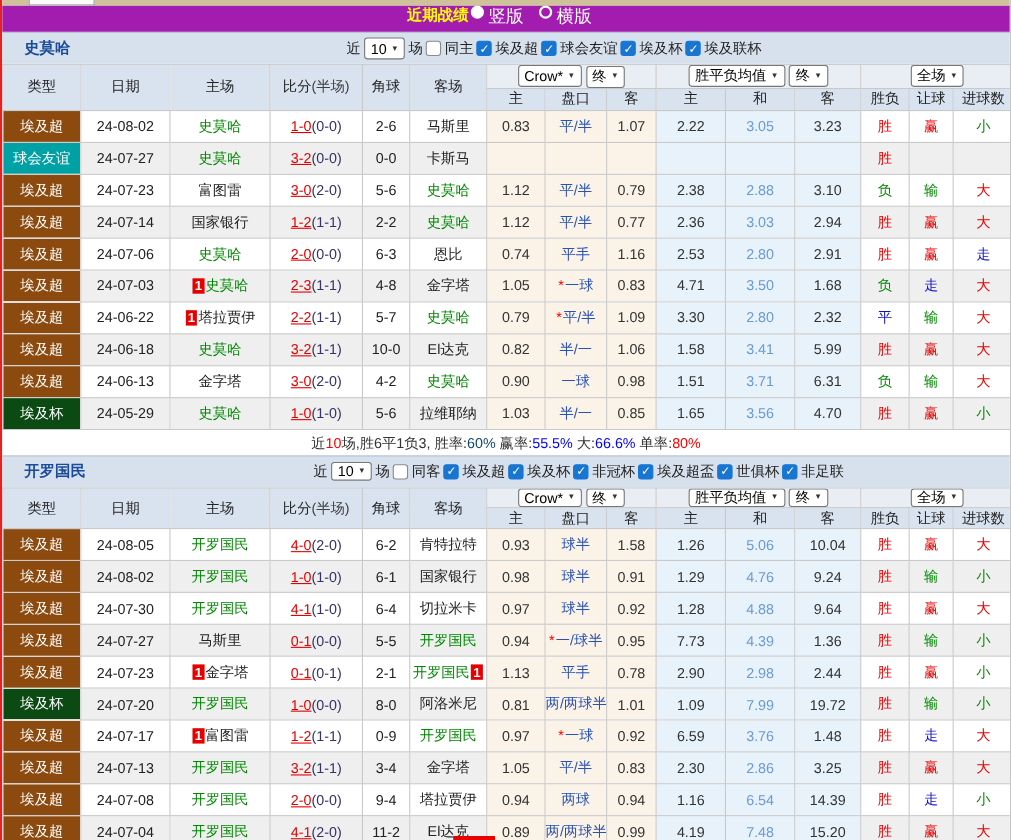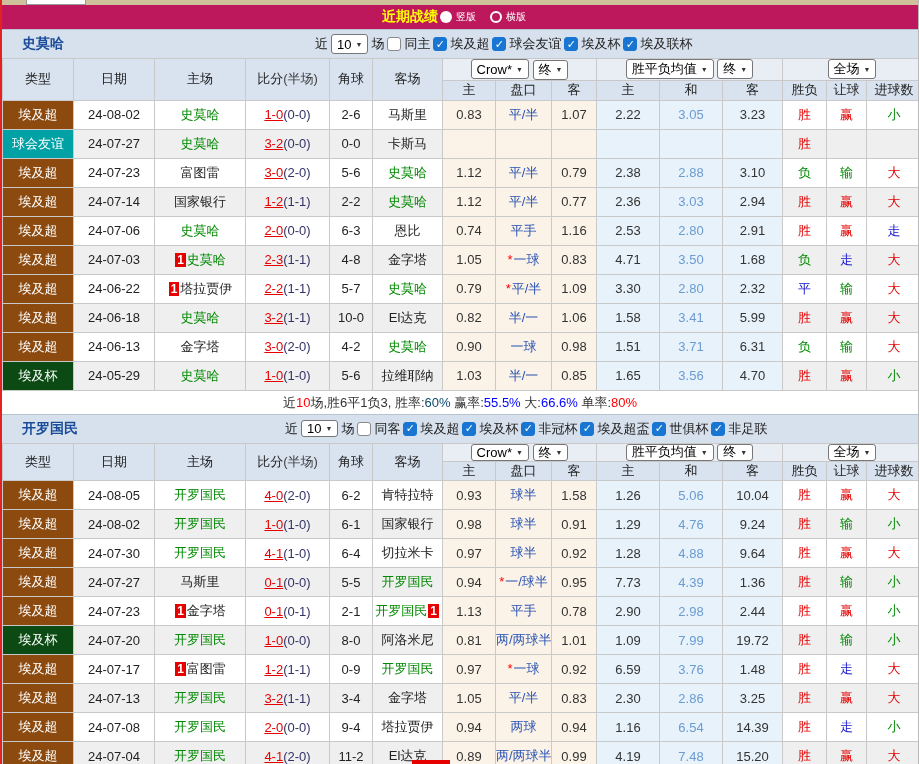--- a/index.html
+++ b/index.html
@@ -6,26 +6,26 @@
   html,body { background:#fff; }
   body { font-family: "Liberation Sans", "DejaVu Sans", sans-serif; font-size:13px; color:#222; }
   .page { position:relative; width:919px; height:764px; overflow:hidden; background:#fff;
           border-left:2px solid #e52222; border-right:1px solid #b9b9b9; }
 
   
   .top-strip { height:5px; background:#cfc199; position:relative; }
   .top-box { position:absolute; left:24px; top:0; width:60px; height:5px; background:#fff; border:1px solid #9a9a9a; border-top:none; }
 
   
-  .title-bar { height:24px; background:#be185d; display:flex; align-items:center; justify-content:center; }
+  .title-bar { height:24px; background:#a21caf; display:flex; justify-content:center; }
   .title-text { color:#ffff00; font-weight:bold; font-size:14px; }
   .radio { display:inline-block; width:12px; height:12px; border-radius:50%; margin:0 4px 0 2px; }
   .radio.on { background:#fff; }
   .radio.off { background:transparent; border:2px solid #fff; }
-  .radio-label { color:#fff; font-size:10px; margin-right:12px; }
+  .radio-label { color:#fff; font-size:16px; margin-right:12px; }
 
   
   .team-bar { height:29px; background:#d7e1ed; position:relative; border-top:1px solid #b7c3d1; }
   .team-name { position:absolute; left:20px; top:50%; transform:translateY(-50%); color:#1a4c9b; font-weight:bold; font-size:14px; }
   .filter { position:absolute; top:50%; transform:translateY(-50%); display:flex; align-items:center; gap:3px; white-space:nowrap; }
   .sec0 .filter { left:313px; }
   .sec1 .filter { left:283px; }
   .sel { display:inline-flex; align-items:center; height:20px; background:#fff; border:1px solid #777; border-radius:3px; padding:0 5px; color:#000; }
   .sel .arr { font-size:7px; color:#333; margin-left:4px; }
   .cb { display:inline-flex; align-items:center; justify-content:center; width:14px; height:14px; border-radius:3px; font-size:11px; font-weight:bold; }

